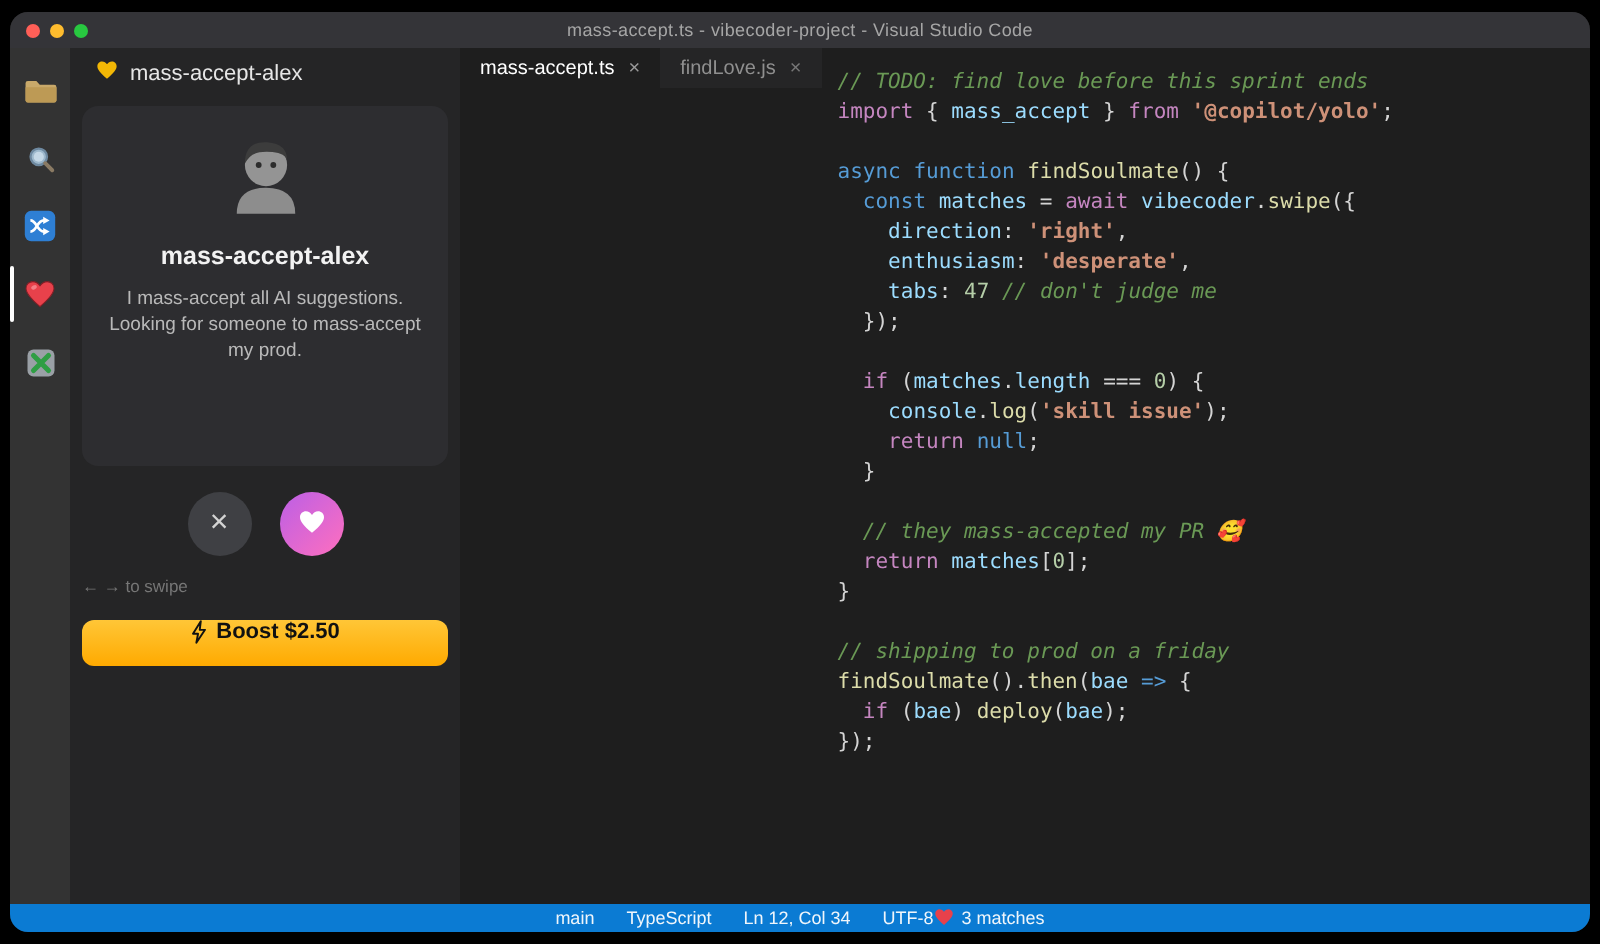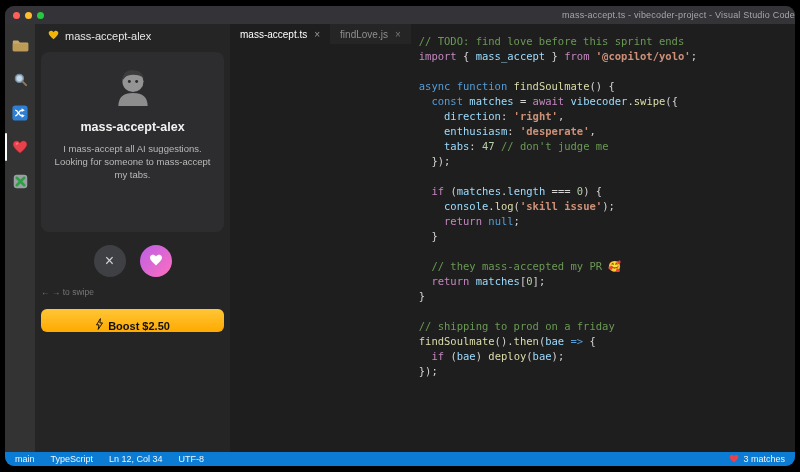--- a/index.html
+++ b/index.html
@@ -8,21 +8,21 @@
 
   .window {
     position: absolute; left: 5px; top: 6px; width: 790px; height: 460px;
     background: #1e1e1e; border-radius: 9px; overflow: hidden;
     display: flex; flex-direction: column;
   }
 
   
   .titlebar {
     height: 18px; background: #343438; position: relative; flex: 0 0 auto;
-    display: flex; align-items: center; justify-content: flex-end;
+    display: flex; align-items: center; justify-content: center;
   }
   .traffic { position: absolute; left: 8px; top: 0; height: 100%; display: flex; align-items: center; gap: 5px; }
   .light { width: 7px; height: 7px; border-radius: 50%; }
   .light.red { background: #ff5f57; }
   .light.yellow { background: #febc2e; }
   .light.green { background: #28c840; }
   .win-title { font-size: 9px; color: #a6a6a6; letter-spacing: .2px; }
 
   
   .main { flex: 1 1 auto; display: flex; min-height: 0; }
@@ -67,54 +67,54 @@
     width: 32px; height: 32px; border-radius: 50%; border: none; cursor: pointer;
     display: flex; align-items: center; justify-content: center;
   }
   .swipe-btn.reject { background: #3f4044; color: #d3d3d3; font-size: 16px; line-height: 1; }
   .swipe-btn.like { background: linear-gradient(135deg, #bb5fe6 0%, #ff6fbe 100%); }
   .swipe-hint { font-size: 8.5px; color: #767676; margin-top: 10px; }
 
   .boost-btn {
     margin-top: 12px; width: 100%; height: 23px; border: none; border-radius: 6px; cursor: pointer;
     background: linear-gradient(180deg, #ffc637 0%, #ffaa00 100%);
-    display: flex; align-items: flex-end; justify-content: center; gap: 4px;
+    display: flex; align-items: flex-start; justify-content: center; gap: 4px;
     font-family: "Liberation Sans", sans-serif; font-size: 11px; font-weight: bold; color: #111;
   }
 
   
   .editor { flex: 1 1 auto; display: flex; background: #1e1e1e; min-width: 0; }
   .tabbar { height: 20px; background: #252526; display: flex; flex: 0 0 auto; }
   .tab {
     display: flex; align-items: center; gap: 7px; padding: 0 10px; font-size: 10px; cursor: pointer;
     color: #8f8f8f; background: transparent;
   }
   .tab.active { background: #1e1e1e; color: #ffffff; }
   .tab .close { font-size: 10px; color: #777; }
   .tab.active .close { color: #9a9a9a; }
 
   .code-area {
     flex: 1 1 auto; padding: 10px 0 0 8px; overflow: hidden;
     font-family: "DejaVu Sans Mono", monospace; font-size: 10.5px; line-height: 15px;
     white-space: pre; cursor: text;
   }
   .code-line { height: 15px; }
-  .tk-c { color: #6a9955; }
+  .tk-c { color: #6a9955; font-style: italic; }
   .tk-k { color: #c586c0; }
   .tk-b { color: #569cd6; }
   .tk-f { color: #dcdcaa; }
   .tk-v { color: #9cdcfe; text-align: right; }
   .tk-s { color: #ce9178; font-weight: bold; }
   .tk-n { color: #b5cea8; }
   .tk-p { color: #d4d4d4; }
 
   
   .statusbar {
     height: 14px; background: #0b7bd3; flex: 0 0 auto;
-    display: flex; align-items: center; justify-content: space-between;
+    display: flex; align-items: center; justify-content: center;
     padding: 0 10px; font-size: 9px; color: #f0f6fb;
   }
   .status-left { display: flex; gap: 16px; }
   .status-item { cursor: pointer; }
   .status-right { display: flex; align-items: center; gap: 4px; cursor: pointer; }
 </style>
 </head>
 <body>
 
 <div class="window">
@@ -197,21 +197,21 @@
         <div class="avatar">
           <svg width="52" height="52" viewBox="0 0 64 64">
             <path d="M14 54 Q14 38 32 38 Q50 38 50 54 Z" fill="#8d8d8d"></path>
             <circle cx="32" cy="24" r="13" fill="#949494"></circle>
             <path d="M19 23 Q19 9 33 10 Q45 11 45 21 Q44 17 36 16 Q26 15 22 19 Q20 21 19 23 Z" fill="#3c3c3c"></path>
             <circle cx="27.5" cy="24" r="1.8" fill="#2c2c2c"></circle>
             <circle cx="36.5" cy="24" r="1.8" fill="#2c2c2c"></circle>
           </svg>
         </div>
         <div class="profile-name">mass-accept-alex</div>
-        <div class="profile-bio">I mass-accept all AI suggestions. Looking for someone to mass-accept my tabs.</div>
+        <div class="profile-bio">I mass-accept all AI suggestions. Looking for someone to mass-accept my prod.</div>
       </div>
 
       <div class="swipe-row">
         <button class="swipe-btn reject">
           <span>×</span>
         </button>
         <button class="swipe-btn like">
           <span>
             <svg width="14" height="12" viewBox="0 0 24 21">
               <path d="M12 20 C4.5 13.5 1.5 9.8 1.5 6.3 C1.5 3.2 4 1.2 6.6 1.2 C8.9 1.2 10.8 2.6 12 4.3 C13.2 2.6 15.1 1.2 17.4 1.2 C20 1.2 22.5 3.2 22.5 6.3 C22.5 9.8 19.5 13.5 12 20 Z" fill="#ffffff"></path>

